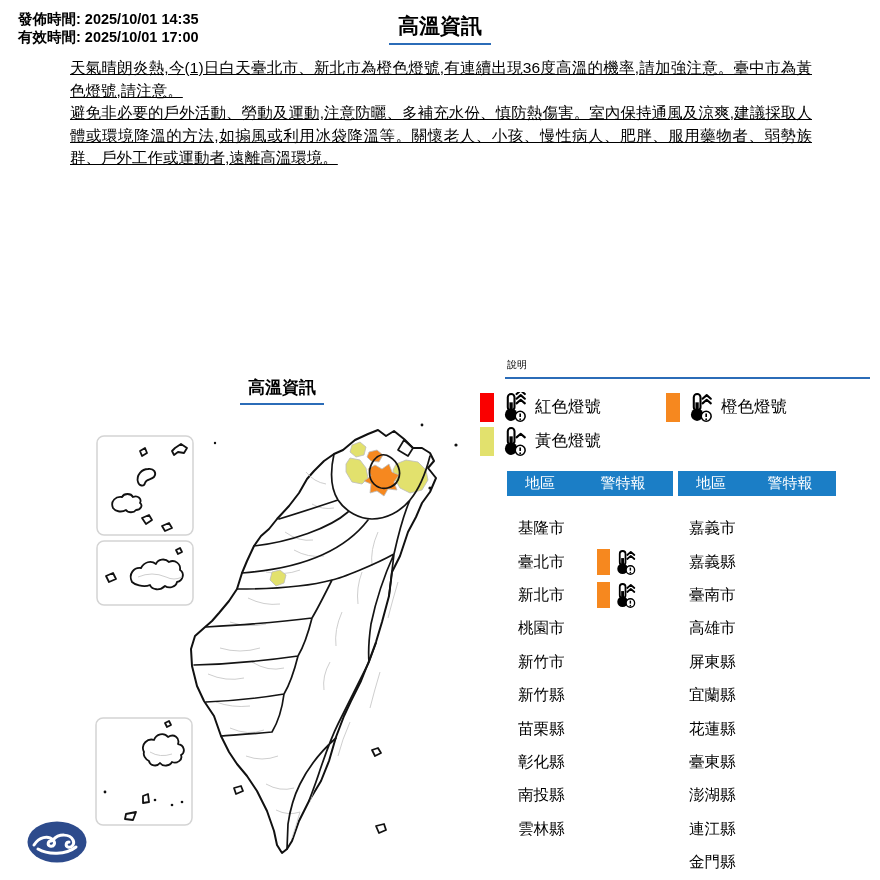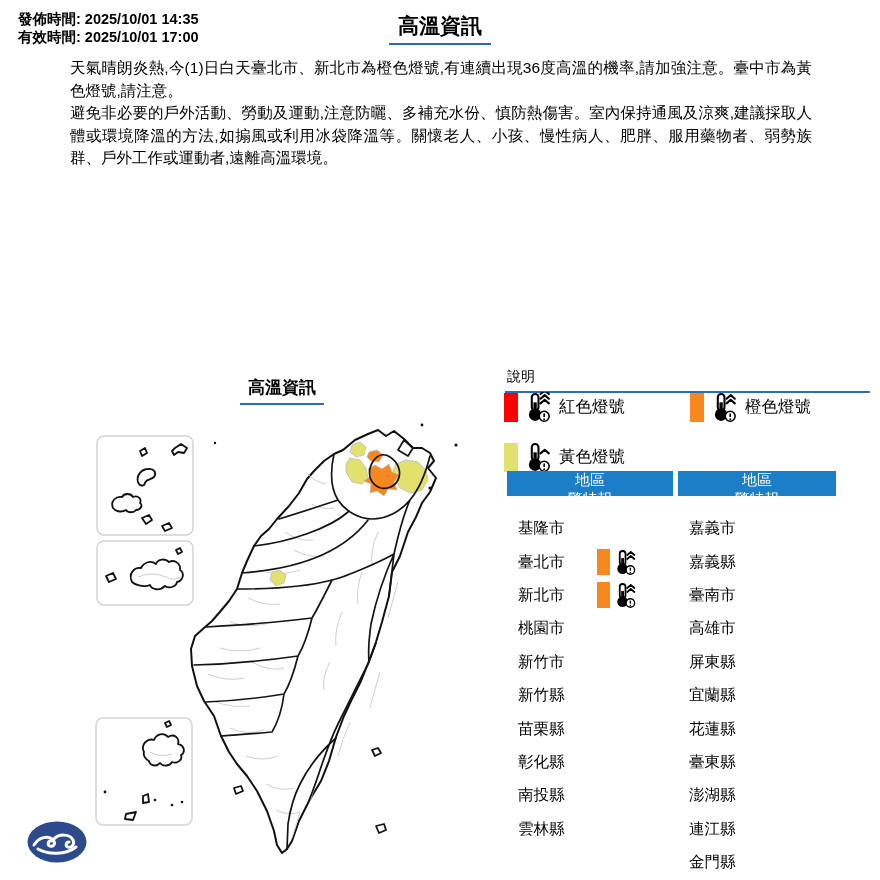--- a/index.html
+++ b/index.html
@@ -7,48 +7,47 @@
     width:880px;height:880px;position:relative;background:#fff;overflow:hidden;
     font-family:"Liberation Sans","DejaVu Sans",sans-serif;color:#000;
   }
   .meta{position:absolute;left:18px;top:10px;font-size:14.5px;font-weight:700;line-height:18px;}
   .main-title{
     position:absolute;left:50%;transform:translateX(-50%);top:12px;
     font-size:21px;font-weight:700;padding:0 9px 3px 9px;
     border-bottom:2px solid var(--ul);white-space:nowrap;
   }
   .body-text{position:absolute;left:70px;top:57px;width:742px;font-size:15.5px;line-height:22.5px;text-align:justify;}
-  .body-text p{margin:0;}
+  .body-text p{margin:0;text-decoration:underline;}
 
   .map-title{
     position:absolute;left:240px;top:376px;font-size:17px;font-weight:700;
     padding:0 8px 4px 8px;border-bottom:2px solid var(--ul);white-space:nowrap;
   }
   .map-svg{position:absolute;left:80px;top:412px;}
   .logo{position:absolute;left:26px;top:820px;}
 
   .legend-title{
-    position:absolute;left:505px;top:366px;width:363px;font-size:14px;
+    position:absolute;left:505px;top:356px;width:363px;font-size:10px;
     padding:2px 0 5px 2px;border-bottom:2px solid var(--ul);
   }
   .legend-items{
-    position:absolute;left:504px;top:392px;display:grid;
-    grid-template-columns:186px auto;row-gap:20px;
+    position:absolute;left:480px;top:392px;display:grid;
+    grid-template-columns:186px auto;row-gap:4px;
   }
   .legend-item{display:flex;align-items:center;gap:7px;height:30px;}
   .legend-swatch{width:14px;height:29px;flex:0 0 auto;}
   .legend-label{font-size:16.5px;white-space:nowrap;}
 
   .wtable{position:absolute;top:471px;}
   .wtable.left{left:507px;width:166px;}
   .wtable.right{left:678px;width:158px;}
   .thead{
     height:25px;background:var(--blue);color:#fff;display:flex;align-items:center;
     font-size:15px;
-    flex-direction:column;
   }
   .thead .h-region{width:66px;text-align:center;}
   .thead .h-warning{flex:1;text-align:center;}
   .trows{margin-top:16px;}
   .trow{height:33.4px;display:flex;align-items:center;}
   .region{width:79px;padding-left:11px;font-size:15.5px;white-space:nowrap;}
   .warncell{display:flex;align-items:center;gap:4px;}
   .swatch{width:13px;height:26px;display:inline-block;}
 
   .island{fill:#fff;stroke:#111;stroke-width:2;stroke-linejoin:round;}

